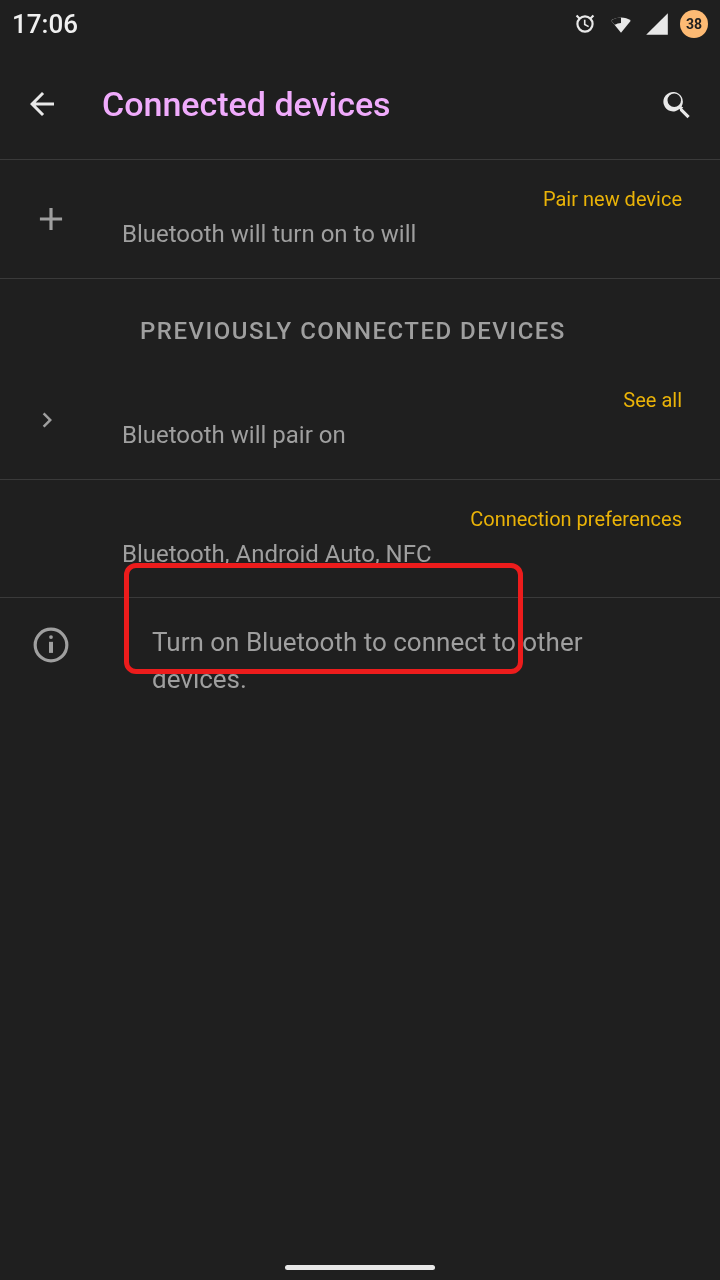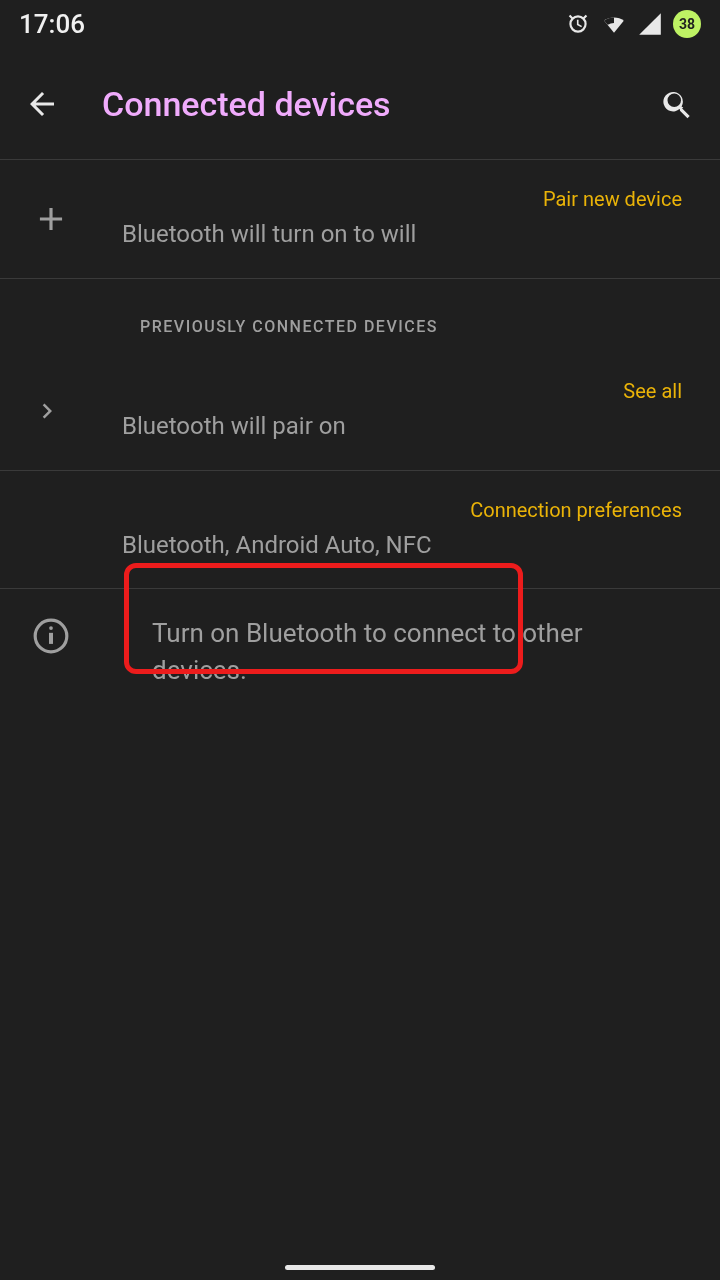--- a/index.html
+++ b/index.html
@@ -10,21 +10,21 @@
       color: #e8e8e8;
       font-family: Roboto, "Helvetica Neue", Arial, sans-serif;
       overflow: hidden;
       position: relative;
     }
     .status-bar {
       height: 48px;
       display: flex;
       align-items: center;
       justify-content: space-between;
-      padding: 0 19px;
+      padding: 0 12px;
       background: #1f1f1f;
     }
     .status-time {
       font-size: 26px;
       font-weight: 500;
       color: #f0f0f0;
     }
     .status-icons {
       display: flex;
       align-items: center;
@@ -74,21 +74,21 @@
       text-align: right;
     }
     .list-sub {
       font-size: 24px;
       color: #9f9f9f;
       line-height: 1.45;
       margin-top: 4px;
     }
     .section-header {
       padding: 38px 18px 16px 140px;
-      font-size: 16px;
+      font-size: 24px;
       letter-spacing: 1.5px;
       color: #9f9f9f;
       font-weight: 500;
     }
     .highlight-box {
       position: absolute;
       border: 5px solid #ec1c1c;
       border-radius: 12px;
       pointer-events: none;
     }
@@ -116,21 +116,21 @@
       bottom: 10px;
       left: 50%;
       transform: translateX(-50%);
       width: 150px;
       height: 5px;
       background: #e8e8e8;
       border-radius: 3px;
     }
     .battery-badge {
       width: 28px; height: 28px; border-radius: 50%;
-      background: #bef264;
+      background: #fdba74;
       display: flex; align-items: center; justify-content: center;
       font-size: 14px; font-weight: 700; color: #1f1f1f;
     }
   </style>
 </head>
 <body>
 
 <div class="status-bar">
   <div class="status-time">17:06</div>
   <div class="status-icons">

